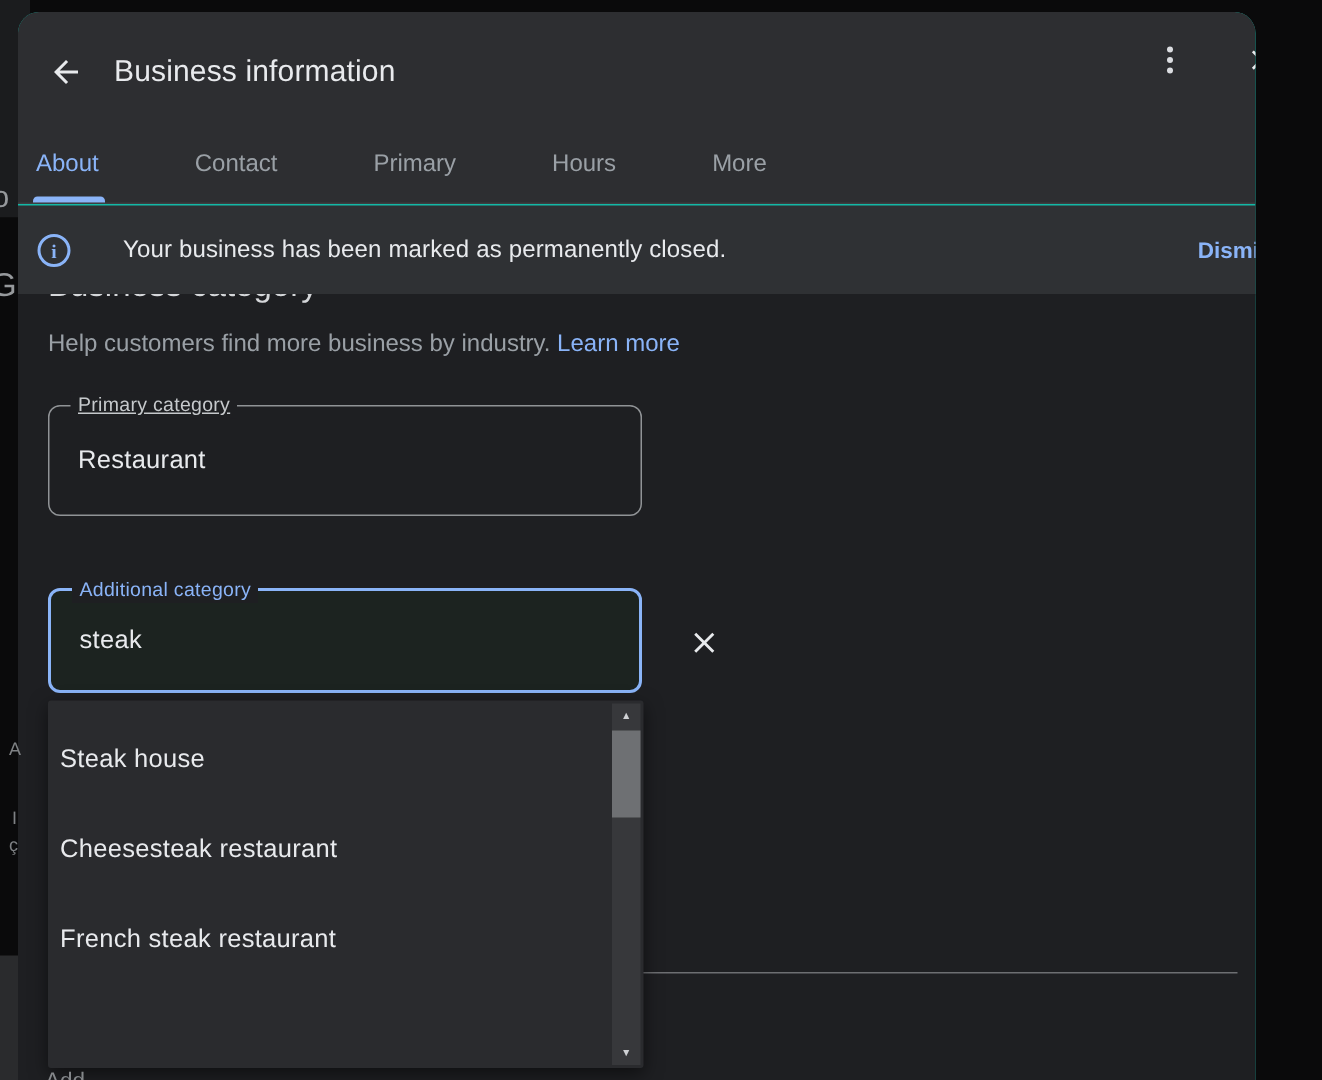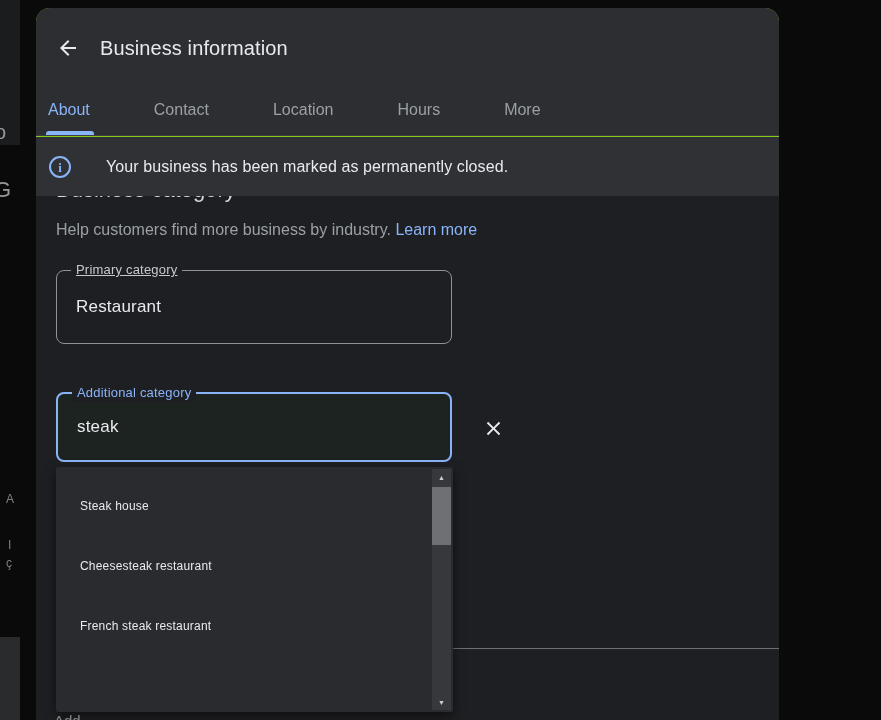--- a/index.html
+++ b/index.html
@@ -18,22 +18,22 @@
   .bg-letter { position:absolute; color:#96999c; z-index:1; }
   .bg-letter.l-o { left:-5px; top:121px; font-size:20px; }
   .bg-letter.l-g { left:-6px; top:177px; font-size:22px; }
   .bg-frag  { position:absolute; color:#7e8184; font-size:12px; z-index:1; }
   .f-1 { left:6px; top:492px; }
   .f-2 { left:8px; top:538px; }
   .f-3 { left:6px; top:556px; }
 
   
   .dialog {
-    position:absolute; left:36px; top:8px; width:743px; height:712px;
-    background:#84cc16; border-radius:14px 14px 0 0; overflow:hidden;
+    position:absolute; left:12px; top:8px; width:825px; height:712px;
+    background:#14b8a6; border-radius:14px 14px 0 0; overflow:hidden;
   }
   
   .dialog-header { position:relative; height:128px; border-bottom:1px solid #3c3d40; background:#2d2e31; }
   .back-btn {
     position:absolute; left:10px; top:18px; width:44px; height:44px;
     display:flex; align-items:center; justify-content:center; cursor:pointer;
   }
   .dialog-title {
     position:absolute; left:64px; top:28px; font-size:20px; color:#e8eaed;
     letter-spacing:.1px; line-height:24px;
@@ -98,22 +98,22 @@
   }
 
   .section-divider { position:absolute; left:20px; top:452px; width:793px; height:1px; background:#6d6f72; }
 
   
   .dropdown {
     position:absolute; left:20px; top:271px; width:397px; height:245px;
     background:#2a2b2e; border-radius:2px; box-shadow:0 4px 12px rgba(0,0,0,.5); padding-top:9px;
   }
   .dd-item {
-    height:60px; display:flex; align-items:center; padding-left:24px;
-    font-size:12px; color:#e8eaed; cursor:pointer; letter-spacing:.2px;
+    height:60px; display:flex; align-items:center; padding-left:8px;
+    font-size:17px; color:#e8eaed; cursor:pointer; letter-spacing:.2px;
   }
   .dd-scrollbar {
     position:absolute; right:2px; top:2px; width:19px; height:241px; background:#37383b;
   }
   .sb-btn {
     position:absolute; left:0; width:100%; height:16px; display:flex; align-items:center; justify-content:center;
     color:#cfd1d4; font-size:7px; cursor:pointer;
   }
   .sb-up { top:0; } .sb-down { bottom:0; }
   .dd-thumb { position:absolute; left:0; top:18px; width:100%; height:58px; background:#6e7073; cursor:grab; }
@@ -156,21 +156,21 @@
     </div>
     <div class="close-btn">
       <svg width="22" height="22" viewBox="0 0 24 24">
         <path fill="#e8eaed" d="M19 6.4L17.6 5 12 10.6 6.4 5 5 6.4 10.6 12 5 17.6 6.4 19 12 13.4 17.6 19 19 17.6 13.4 12z"></path>
       </svg>
     </div>
 
     <div class="tabs">
       <div class="tab active">About</div>
       <div class="tab">Contact</div>
-      <div class="tab">Location</div>
+      <div class="tab">Primary</div>
       <div class="tab">Hours</div>
       <div class="tab">More</div>
     </div>
     <div class="tab-underline"></div>
   </div>
 
   <div class="banner">
     <div class="info-icon">
       <span>i</span>
     </div>

